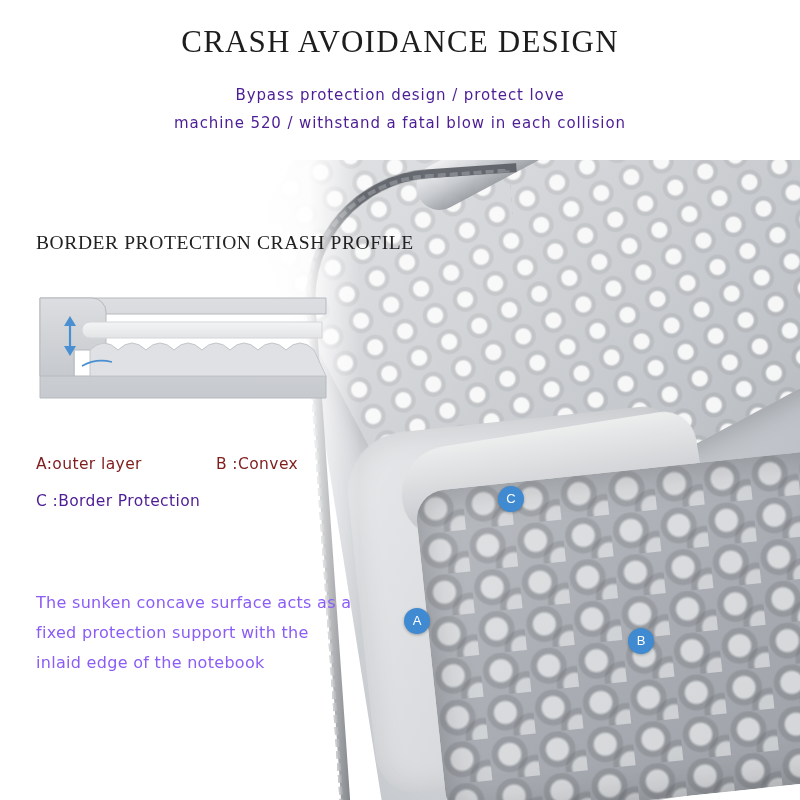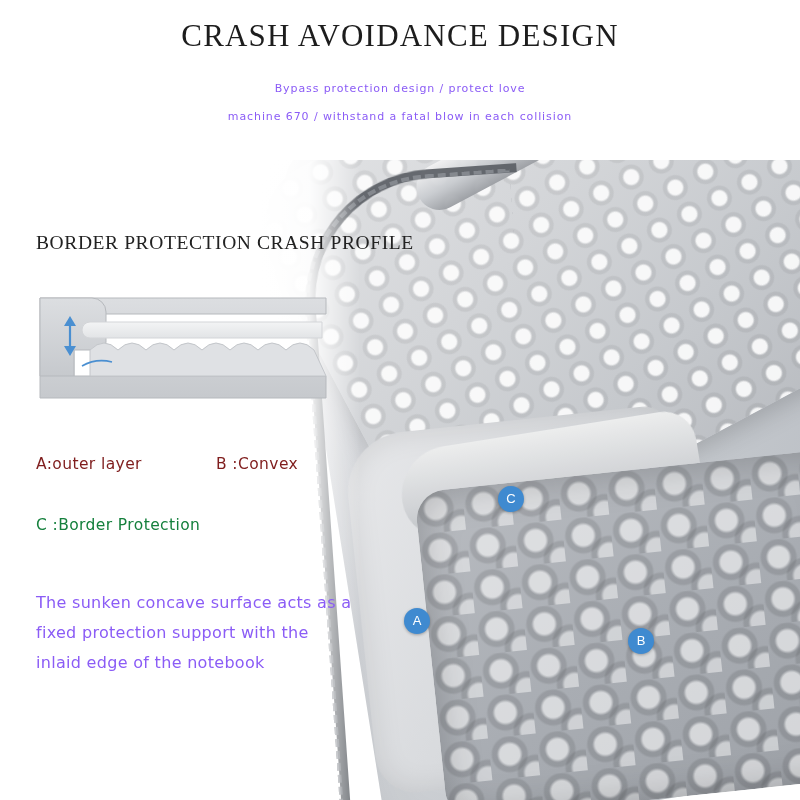--- a/index.html
+++ b/index.html
@@ -21,31 +21,31 @@
     position: absolute;
     top: 0; left: 0;
     width: 800px;
     height: 160px;
     background: #ffffff;
     z-index: 40;
     text-align: center;
   }
   .main-title {
     margin: 0;
-    padding-top: 18px;
+    padding-top: 24px;
     font-family: "Liberation Serif", serif;
     font-size: 31px;
     letter-spacing: 1.2px;
     color: #1d1d1d;
     font-weight: 400;
   }
   .sub-line {
     font-family: "DejaVu Sans", sans-serif;
-    font-size: 11px;
-    color: #8b5cf6;
+    font-size: 15px;
+    color: #4c1d95;
     letter-spacing: 0.9px;
     line-height: 26px;
   }
   .sub-1 { margin-top: 22px; }
   .sub-2 { margin-top: 2px; }
 
   
   .photo {
     position: absolute;
     inset: 0;
@@ -201,21 +201,21 @@
   }
   .legend-row {
     position: absolute;
     font-family: "DejaVu Sans", sans-serif;
     font-size: 15.5px;
     color: #7f1d1d;
     letter-spacing: .4px;
   }
   .legend-a { left: 36px; top: 455px; }
   .legend-b { left: 174px; top: 455px; margin-left: 42px; }
-  .legend-c { left: 36px; top: 516px; color: #15803d; }
+  .legend-c { left: 36px; top: 492px; color: #4c1d95; }
 
   .body-copy {
     position: absolute;
     left: 36px; top: 588px;
     width: 320px;
     font-family: "DejaVu Sans", sans-serif;
     font-size: 16px;
     line-height: 30px;
     color: #8b5cf6;
     letter-spacing: .3px;
@@ -251,21 +251,21 @@
   <div class="honeycomb"></div>
   <div class="zipper"></div>
   <div class="zipper-teeth"></div>
 </div>
 
 <div class="left-fade"></div>
 
 <div class="header">
   <h1 class="main-title">CRASH AVOIDANCE DESIGN</h1>
   <div class="sub-line sub-1">Bypass protection design / protect love</div>
-  <div class="sub-line sub-2">machine 670 / withstand a fatal blow in each collision</div>
+  <div class="sub-line sub-2">machine 520 / withstand a fatal blow in each collision</div>
 </div>
 
 <div class="left-panel">
 
   <div class="section-title">BORDER PROTECTION CRASH PROFILE</div>
 
   <svg class="diagram" viewBox="0 0 300 140">
     <defs>
       <linearGradient id="gOuter" x1="0" y1="0" x2="0" y2="1">
         <stop offset="0%" stop-color="#dcdee1"></stop>

